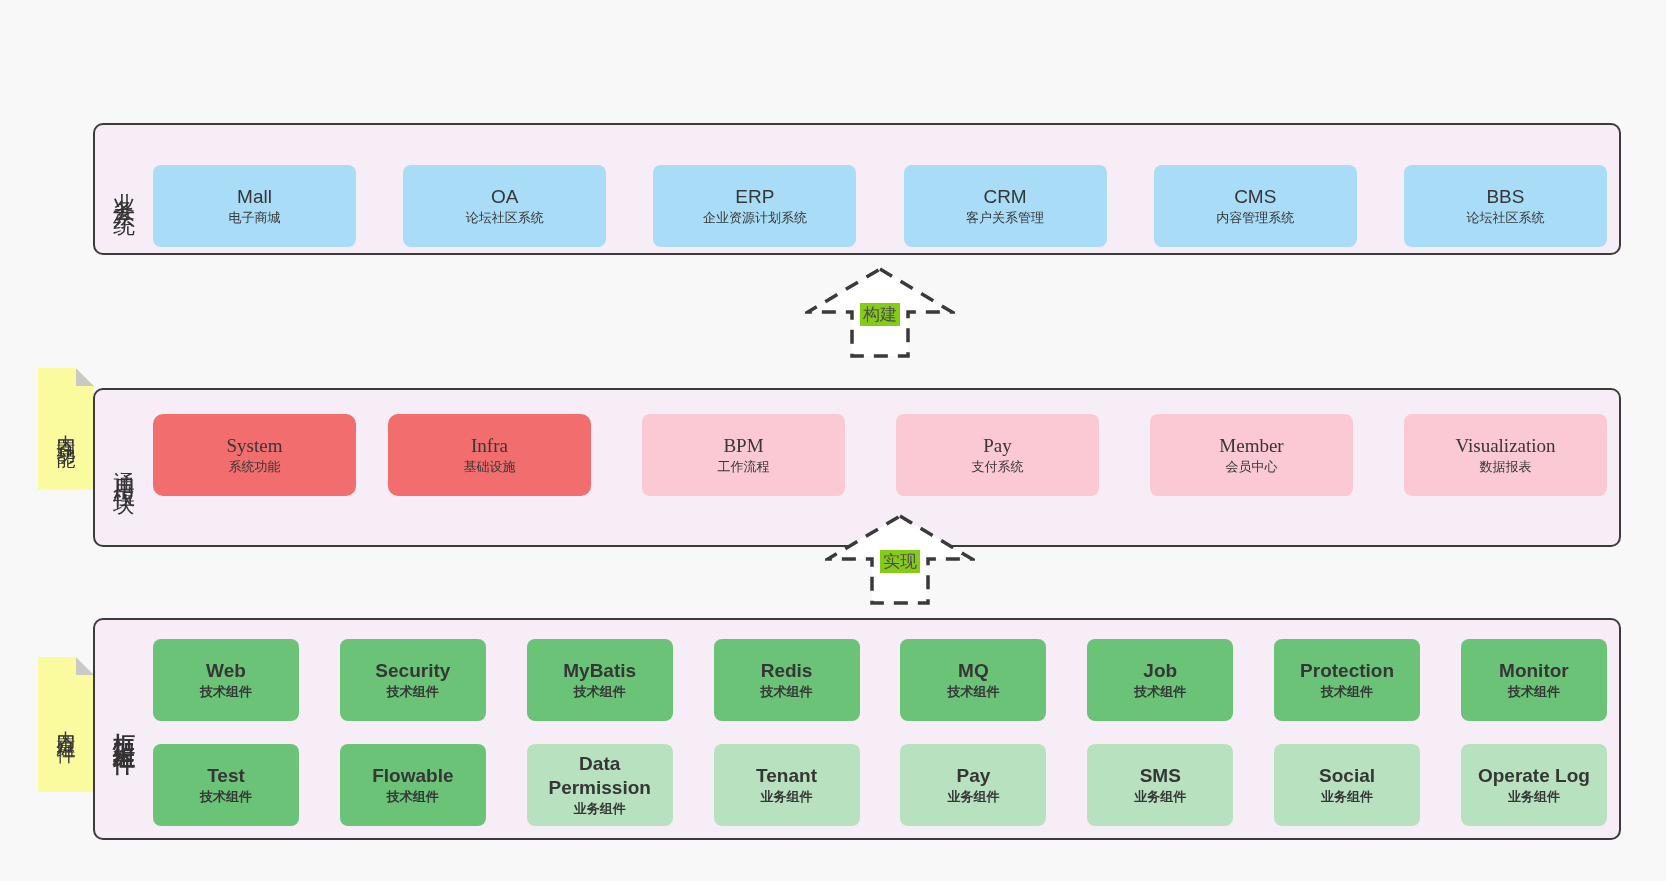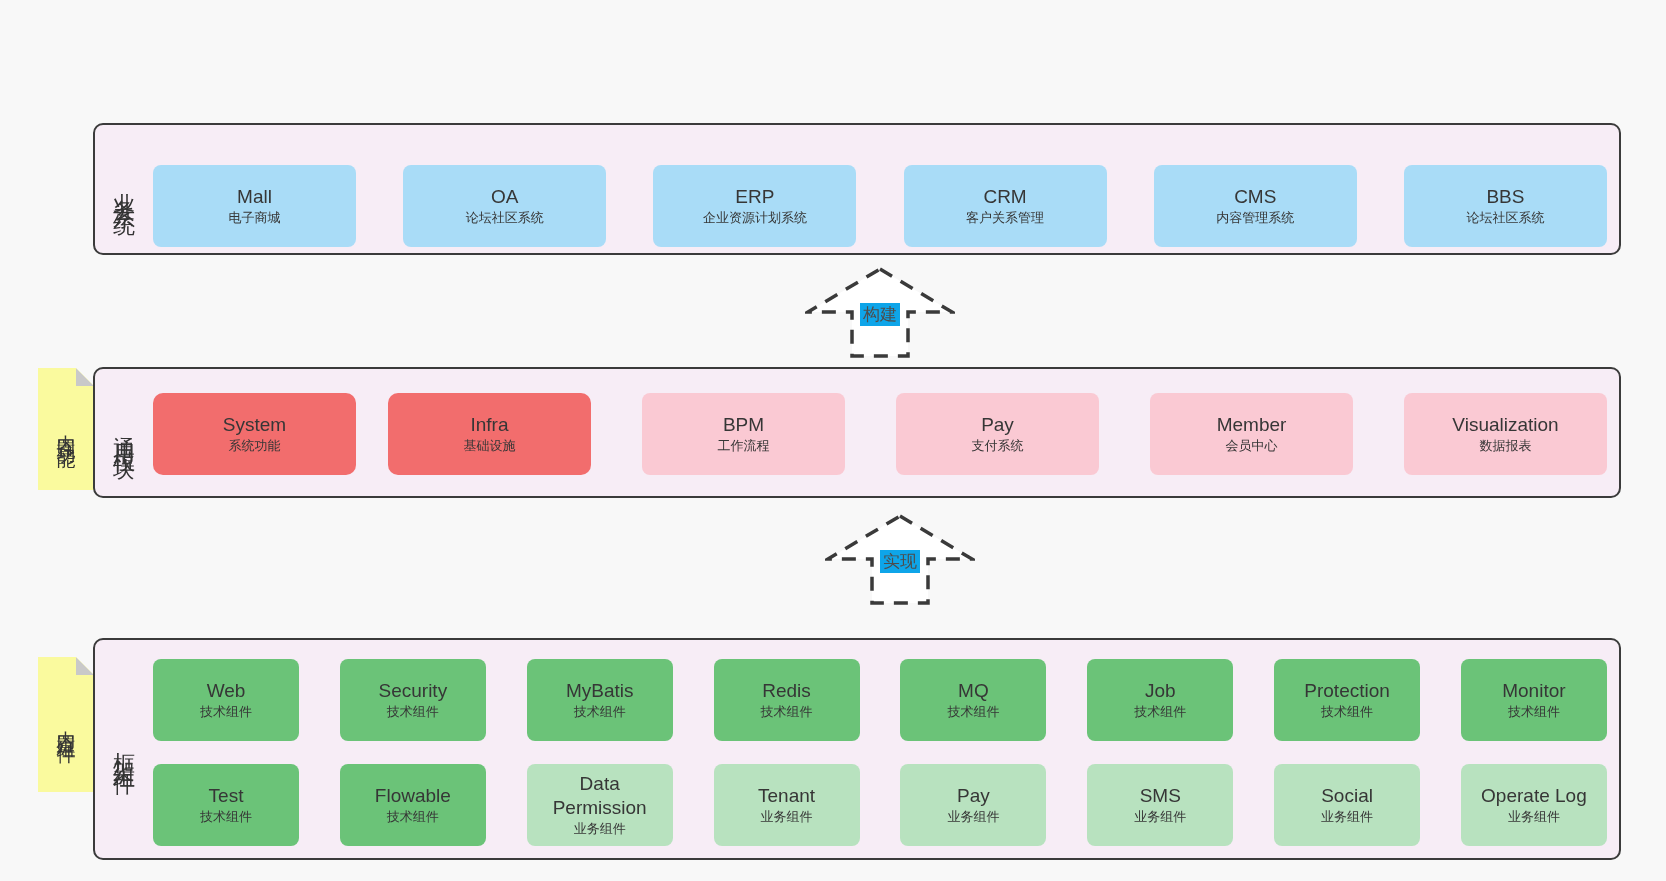--- a/index.html
+++ b/index.html
@@ -9,22 +9,22 @@
     font-family:"Liberation Sans","DejaVu Sans",sans-serif;
     color:#363636;
   }
   
   .band {
     position:absolute; left:93px; width:1528px;
     background:#f7edf6; border:2px solid #3b3b3b; border-radius:10px;
     z-index:2; box-sizing:border-box;
   }
   .band-1 { top:123px; height:132px; }
-  .band-2 { top:367px; height:131px; }
-  .band-3 { top:638px; height:222px; }
+  .band-2 { top:388px; height:159px;font-family:Liberation Serif, serif; }
+  .band-3 { top:618px; height:222px;font-weight:bold; }
   .band-label {
     position:absolute; left:0; top:0; bottom:0; width:58px;
     display:flex; align-items:center; justify-content:center;
   }
   .v-text {
     writing-mode:vertical-rl; text-orientation:upright;
     font-size:22px; letter-spacing:7px; color:#333;
   }
   .boxes {
     margin-left:58px; margin-right:12px;
@@ -61,21 +61,21 @@
     position:absolute; top:0; right:0; width:18px; height:18px;
     background:#c9c9c9; clip-path:polygon(0 0, 100% 100%, 0 100%);
   }
   .note .v-text { font-size:19px; letter-spacing:5px; }
   
   .arrow { position:absolute; width:150px; height:95px; z-index:3; }
   .arrow-1 { left:805px; top:265px; }
   .arrow-2 { left:825px; top:512px; }
   .arrow-label {
     position:absolute; left:50%; top:38px; transform:translateX(-50%);
-    font-size:17px; color:#4d4d4d; background:#0ea5e9; padding:0 3px; white-space:nowrap;
+    font-size:17px; color:#4d4d4d; background:#84cc16; padding:0 3px; white-space:nowrap;
   }
 </style>
 </head>
 <body>
 
 <div class="band band-1">
   <div class="band-label">
     <span class="v-text">业务系统</span>
   </div>
   <div class="boxes">

